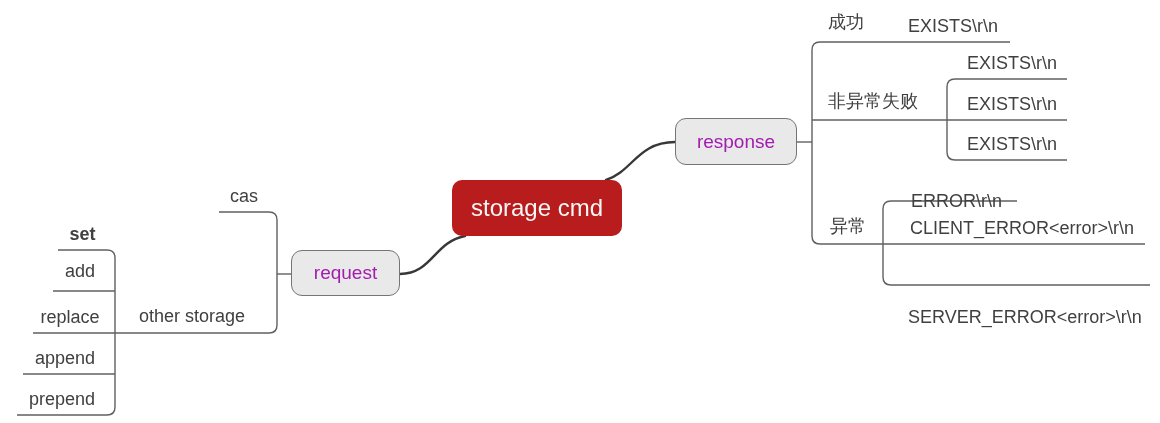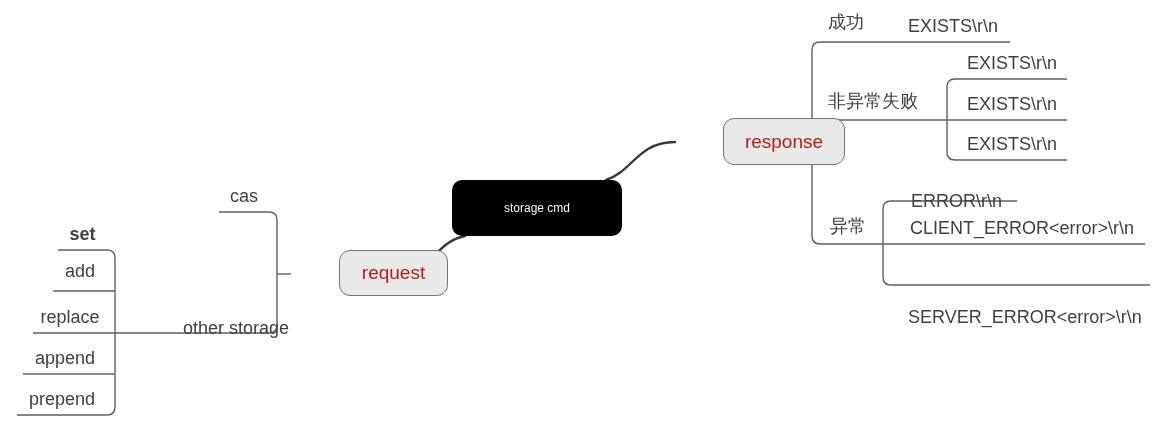--- a/index.html
+++ b/index.html
@@ -12,24 +12,24 @@
   }
   .edges{position:absolute;left:0;top:0;width:1160px;height:423px;}
   .edge-thin{fill:none;stroke:#606060;stroke-width:1.4;}
   .edge-curve{fill:none;stroke:#383838;stroke-width:2.4;stroke-linecap:round;}
   .node{
     position:absolute;display:flex;align-items:center;justify-content:center;
     box-sizing:border-box;border-radius:11px;
   }
   .node-root{
     left:452px;top:180px;width:170px;height:56px;
-    background:#000000;color:#f6f8f7;font-size:12px;border-radius:10px;
+    background:#b91c1c;color:#f6f8f7;font-size:24px;border-radius:10px;
   }
   .node-gray{
-    background:#e9e9e9;border:1.5px solid #757575;color:#b91c1c;font-size:19px;margin-left:48px;
+    background:#e9e9e9;border:1.5px solid #757575;color:#a21caf;font-size:19px;
   }
   .node-request{left:291px;top:250px;width:109px;height:46px;}
   .node-response{left:675px;top:118px;width:122px;height:47px;}
   .lbl{
     position:absolute;font-size:18px;line-height:20px;color:#404040;white-space:pre;
   }
   .ctr{text-align:center;}
 </style>
 </head>
 <body>
@@ -58,21 +58,21 @@
     <span>storage cmd</span>
   </div>
   <div class="node node-gray node-request">
     <span>request</span>
   </div>
   <div class="node node-gray node-response">
     <span>response</span>
   </div>
 
   <div class="lbl ctr" style="left:219px;top:186px;width:50px;">cas</div>
-  <div class="lbl ctr" style="left:115px;top:318px;width:154px;padding-left:44px;">other storage</div>
+  <div class="lbl ctr" style="left:115px;top:306px;width:154px;">other storage</div>
   <div class="lbl ctr" style="left:58px;top:224px;width:49px;font-weight:bold;">set</div>
   <div class="lbl ctr" style="left:53px;top:261px;width:54px;">add</div>
   <div class="lbl ctr" style="left:33px;top:307px;width:74px;">replace</div>
   <div class="lbl ctr" style="left:23px;top:348px;width:84px;">append</div>
   <div class="lbl ctr" style="left:17px;top:389px;width:90px;">prepend</div>
 
   <div class="lbl" style="left:828px;top:12px;">成功</div>
   <div class="lbl" style="left:908px;top:16px;">EXISTS\r\n</div>
 
   <div class="lbl" style="left:828px;top:92px;font-family:Liberation Mono, monospace;">非异常失败</div>

